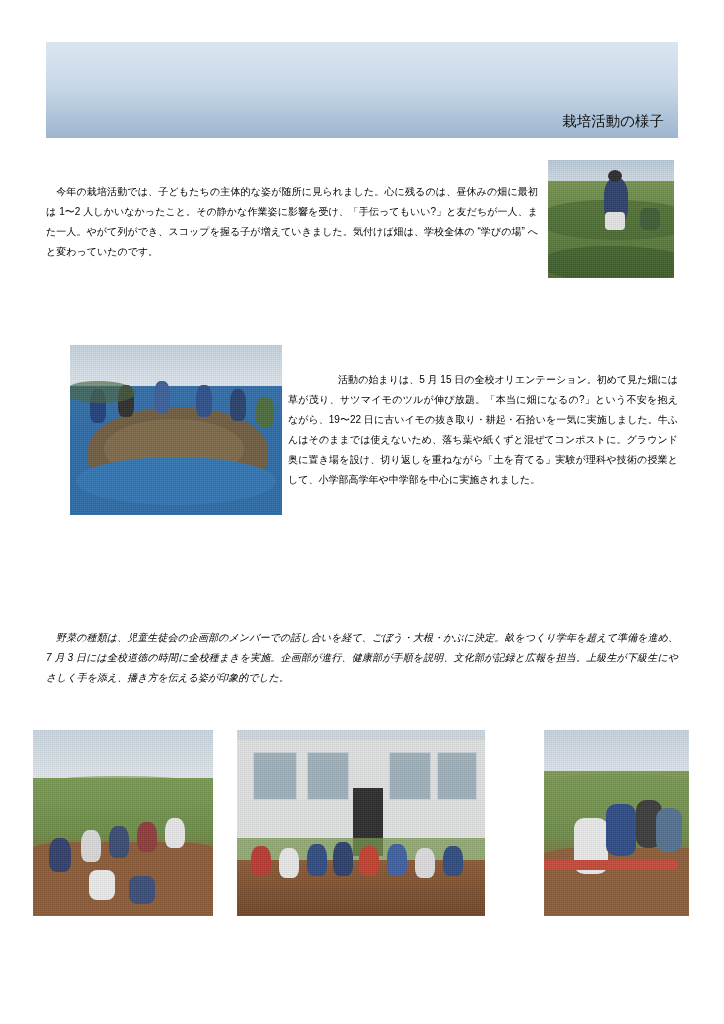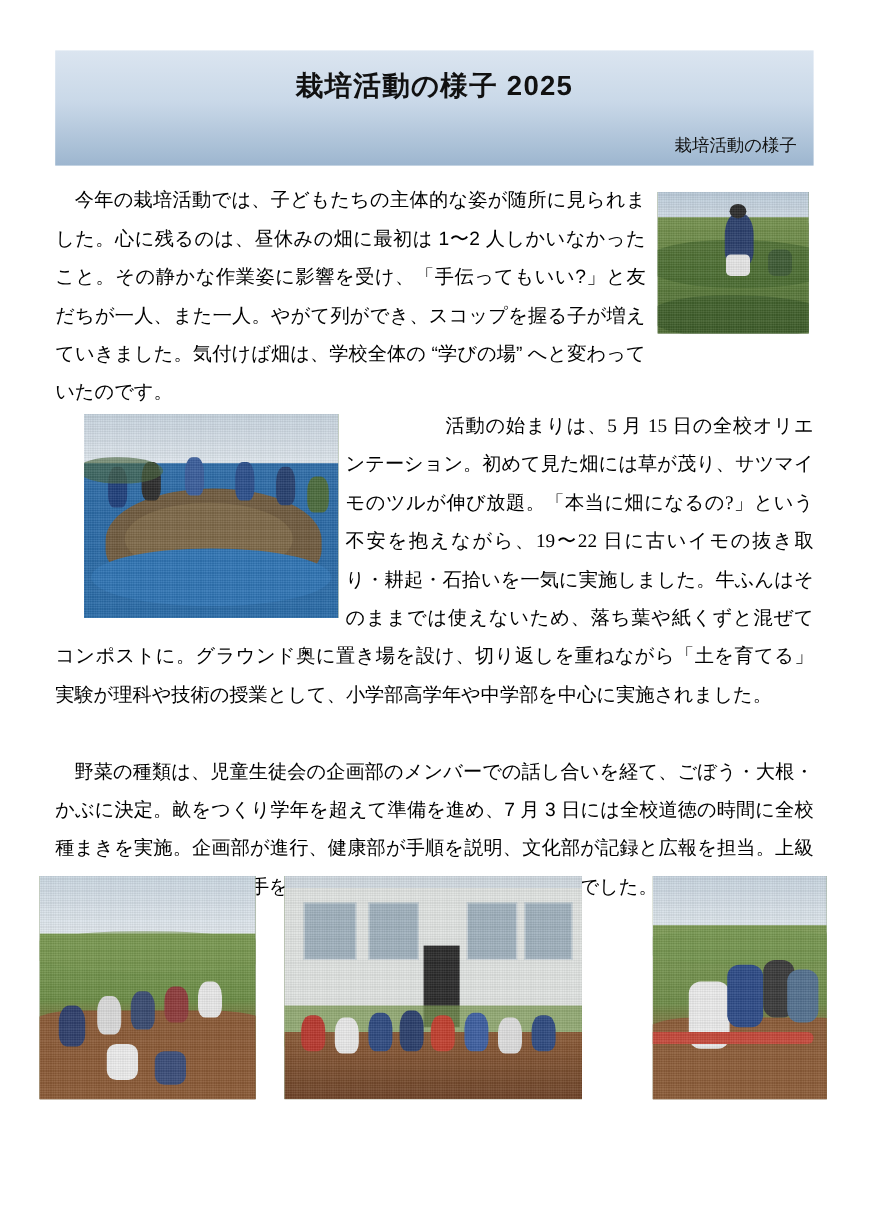--- a/index.html
+++ b/index.html
@@ -45,52 +45,53 @@
     position: absolute;
     right: 14px;
     bottom: 7px;
     font-size: 14.5px;
     color: #111;
   }
 
   
   .para {
     position: absolute;
-    font-size: 16px;
+    font-size: 10px;
     line-height: 2.0;
     color: #000;
     text-align: justify;
     text-justify: inter-ideograph;
+    margin-top: 30px;
   }
   .para p {
     margin: 0;
   }
 
   #para1 {
     left: 46px;
     top: 152px;
     width: 492px;
   }
   #para2 {
     left: 46px;
     top: 340px;
     width: 632px;
-    font-family: Liberation Serif, serif;
   }
   #para2 .wrapbox {
     float: left;
     width: 232px;
     height: 176px;
     margin: 0 10px 0 0;
     shape-outside: margin-box;
   }
   #para3 {
     left: 46px;
-    top: 628px;
-    width: 632px;
+    top: 598px;
+    width: 632px;
+    font-style: italic;
   }
 
   
   .photo {
     position: absolute;
     overflow: hidden;
     background: #6a7f55;
   }
   .photo .sky {
     position: absolute;
@@ -154,21 +155,20 @@
     position: absolute;
     background: #2b2b2b;
   }
 </style>
 </head>
 <body>
 
 <div class="page">
 
   <div class="header-band">
-    <div class="header-title">栽培活動の様子 2025</div>
     <div class="header-sub">栽培活動の様子</div>
   </div>
 
   <div class="para" id="para1">
     <p>　今年の栽培活動では、子どもたちの主体的な姿が随所に見られました。心に残るのは、昼休みの畑に最初は 1〜2 人しかいなかったこと。その静かな作業姿に影響を受け、「手伝ってもいい?」と友だちが一人、また一人。やがて列ができ、スコップを握る子が増えていきました。気付けば畑は、学校全体の “学びの場” へと変わっていたのです。</p>
   </div>
 
   <div class="photo" id="photo1">
     <div class="sky"></div>
     <div class="ground"></div>

